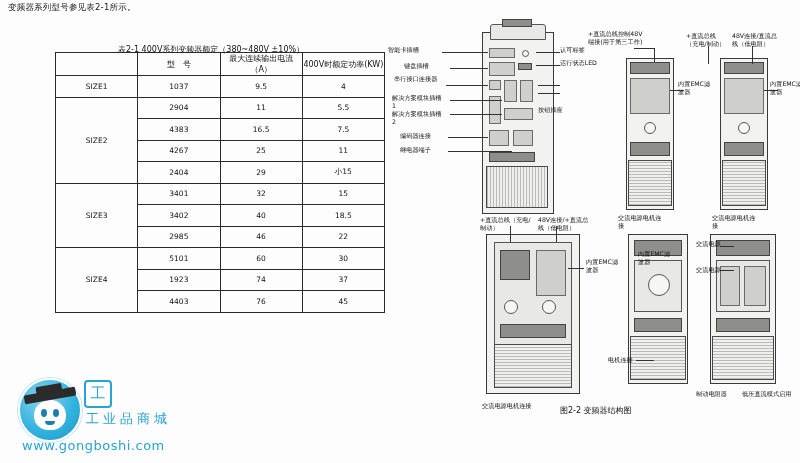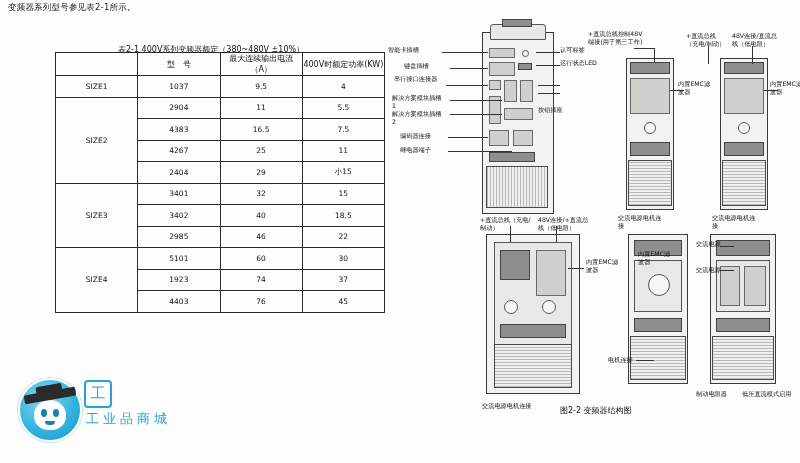--- a/index.html
+++ b/index.html
@@ -438,15 +438,16 @@
       <div class="wm-face">
         <div class="wm-eye l"></div>
         <div class="wm-eye r"></div>
         <div class="wm-mouth"></div>
       </div>
       <div class="wm-cap2"></div>
       <div class="wm-cap"></div>
     </div>
     <div class="wm-logo-box">工</div>
     <div class="wm-sub">工业品商城</div>
+    <div class="wm-url">www.gongboshi.com</div>
   </div>
 
 </div>
 
 </body></html>

